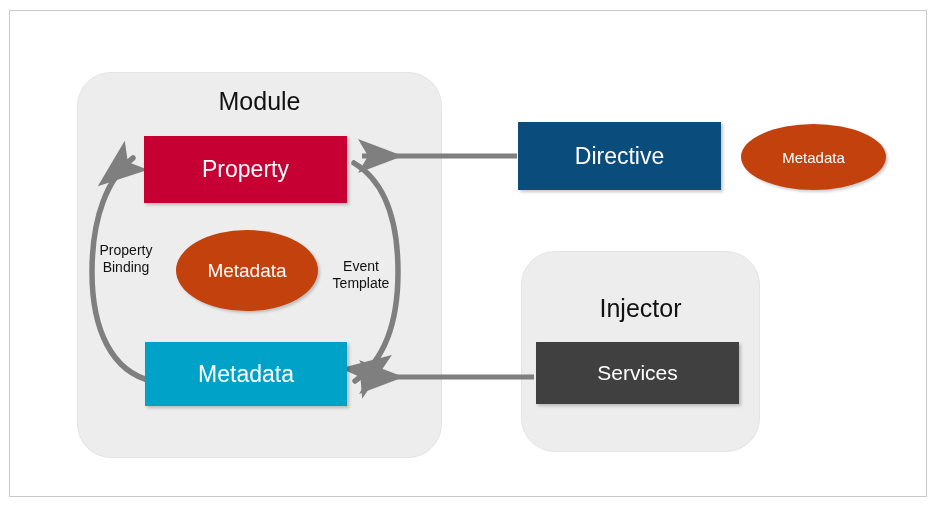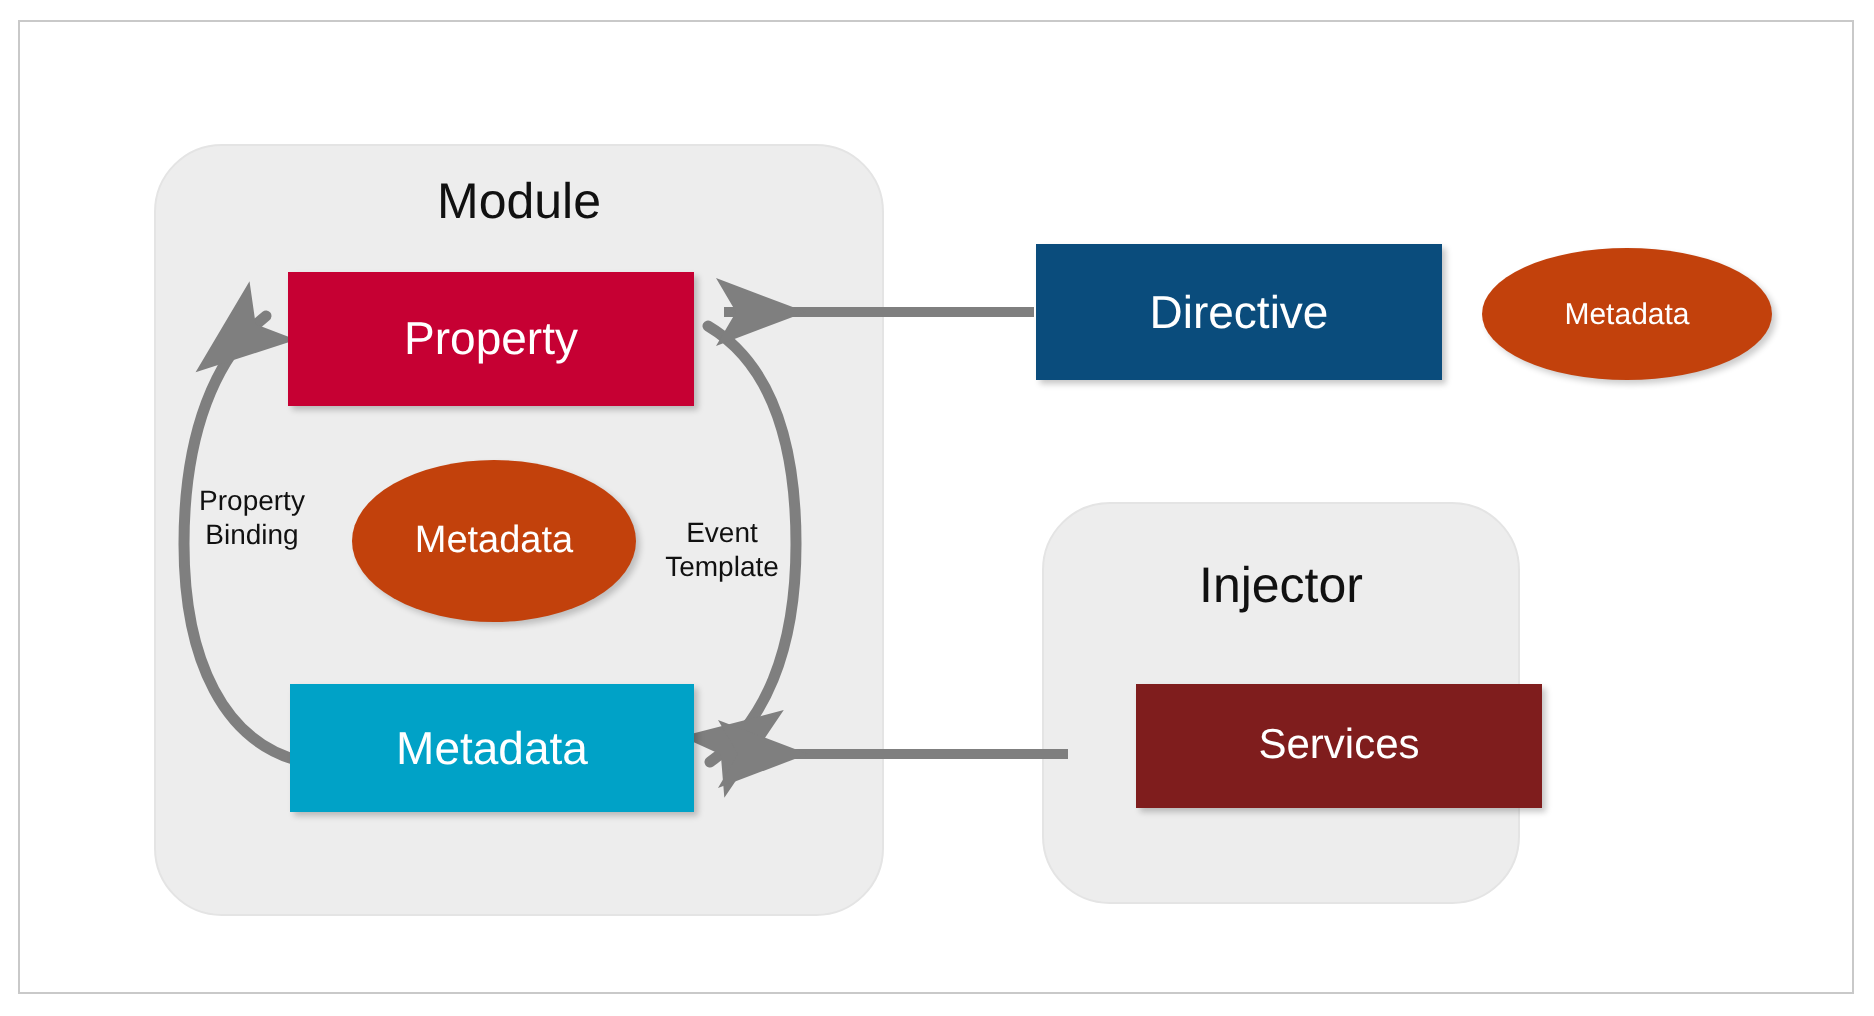--- a/index.html
+++ b/index.html
@@ -52,21 +52,21 @@
   }
   .panel-title {
     position: absolute;
     width: 100%;
     text-align: center;
     color: #111111;
     font-size: 25px;
     font-family: "Liberation Sans", sans-serif;
   }
   .panel-module .panel-title { top: 14px; left: 0; }
-  .panel-injector .panel-title { top: 27px; left: 0; }
+  .panel-injector .panel-title { top: 42px; left: 0; }
 
   
   .box {
     position: absolute;
     display: flex;
     align-items: center;
     justify-content: center;
     color: #ffffff;
     font-size: 23px;
     box-sizing: border-box;
@@ -81,23 +81,23 @@
     left: 145px; top: 342px;
     width: 202px; height: 64px;
     background: #00a2c7;
   }
   .box-directive {
     left: 518px; top: 122px;
     width: 203px; height: 68px;
     background: #0a4c7c;
   }
   .box-services {
-    left: 568px; top: 342px;
+    left: 536px; top: 342px;
     width: 203px; height: 62px;
-    background: #7f1d1d;
+    background: #404040;
     font-size: 21px;
   }
 
   
   .ellipse {
     position: absolute;
     display: flex;
     align-items: center;
     justify-content: center;
     border-radius: 50%;

